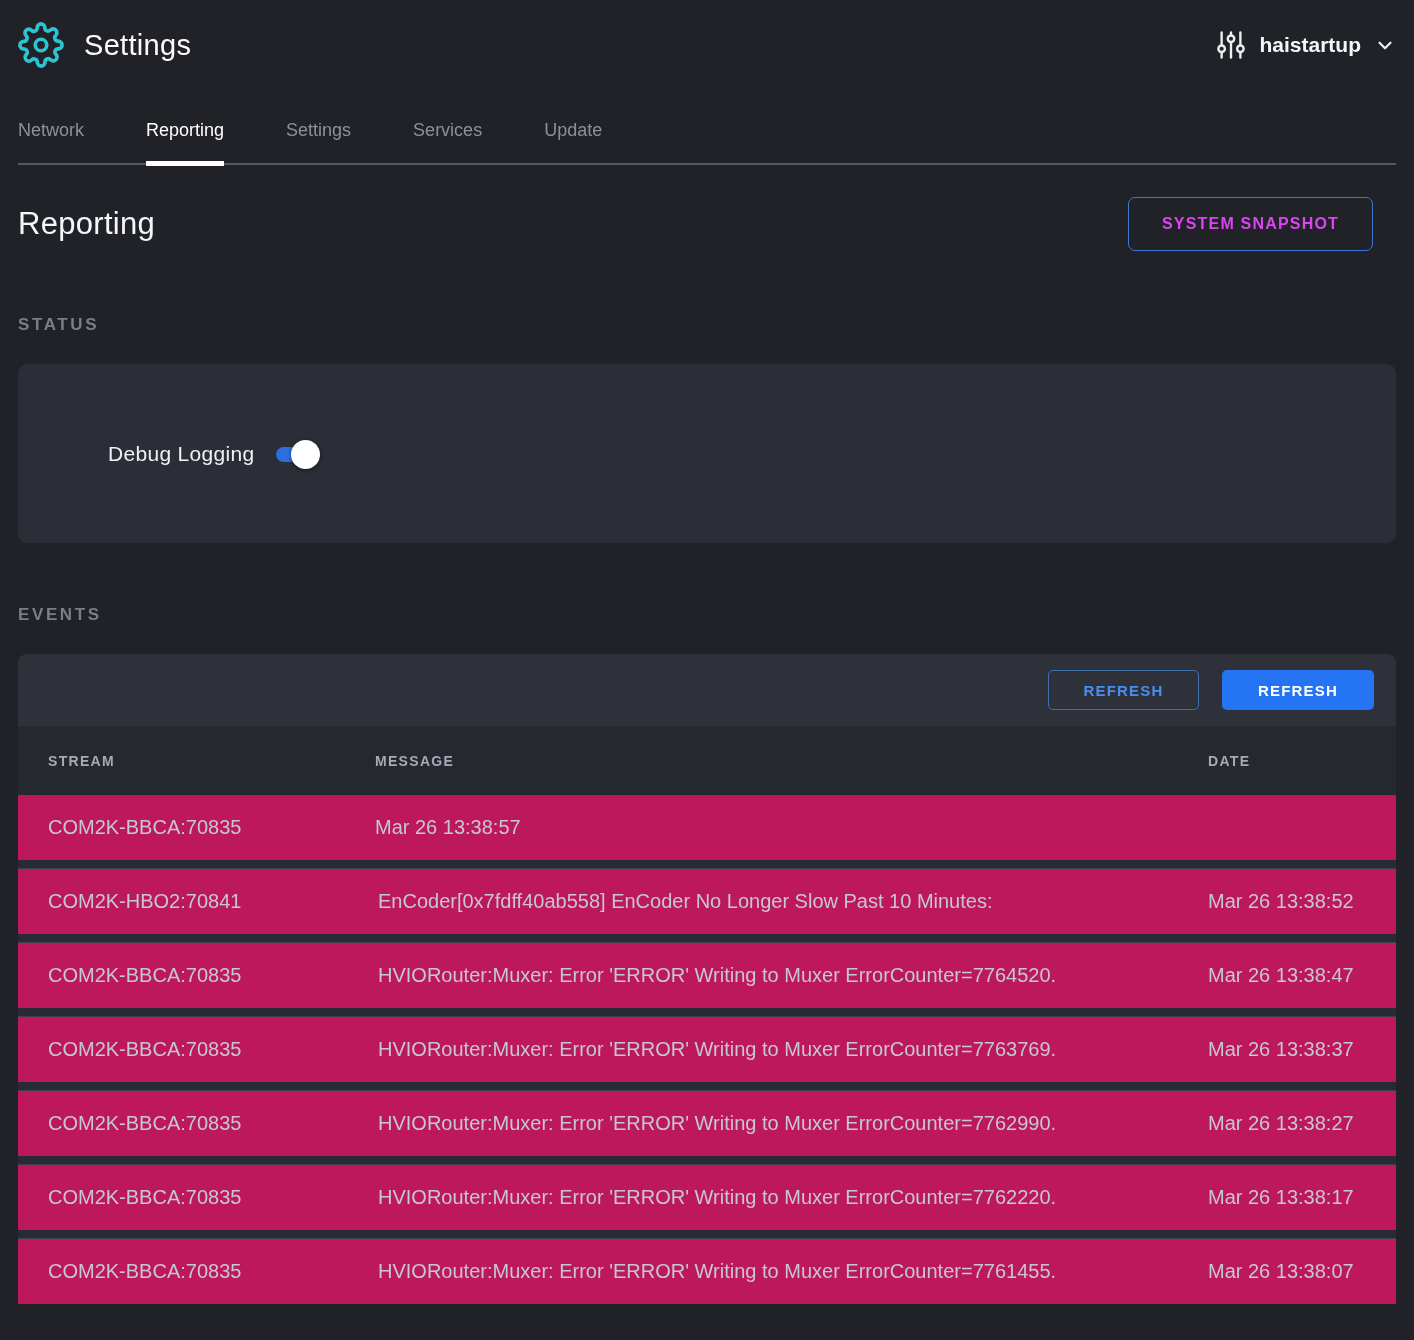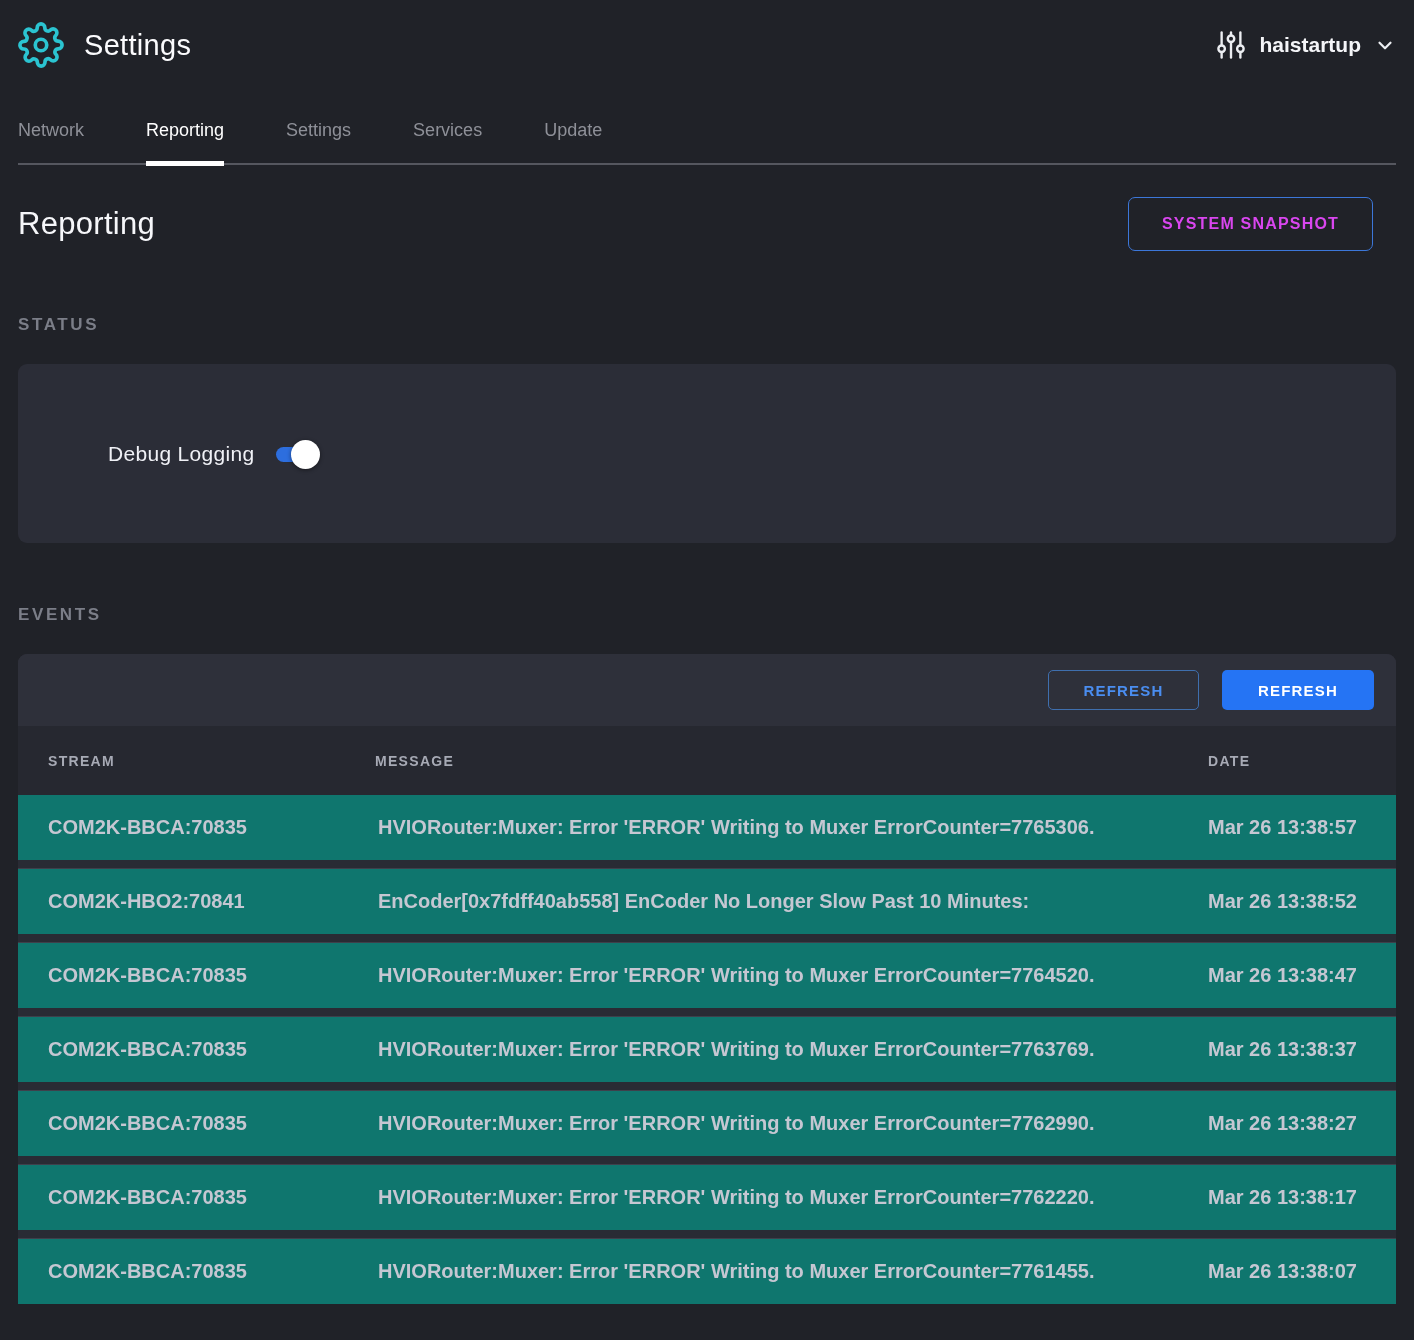--- a/index.html
+++ b/index.html
@@ -53,21 +53,21 @@
   .switch { position:relative; width:46px; height:30px; cursor:pointer; }
   .switch .track { position:absolute; left:2px; top:8px; width:41px; height:15px; border-radius:8px; background:#2d6ede; }
   .switch .knob { position:absolute; right:0; top:1px; width:29px; height:29px; border-radius:50%; background:#ffffff; box-shadow:0 1px 4px rgba(0,0,0,.45); }
 
   
   .events-card { background:#2e303a; border-radius:9px 9px 0 0; overflow:hidden; }
   .toolbar { height:72px; display:flex; justify-content:flex-end; align-items:center; gap:23px; padding-right:22px; background:#2e303a; }
   .thead, .event-row { display:grid; grid-template-columns:327px 833px 1fr; padding:0 26px 0 30px; align-items:center; }
   .thead { height:69px; background:#262830; }
   .thead .th { font-size:14px; letter-spacing:1.3px; color:#a7aab5; font-weight:600; }
-  .event-row { height:65px; background:#0f766e; font-size:20px; color:#c5c7d2;font-weight:bold; }
+  .event-row { height:65px; background:#be185d; font-size:20px; color:#c5c7d2; }
   .event-row .cell.message { padding-left:3px; }
   .row-sep { height:9px; background:#292b34; position:relative; }
   .row-sep::after { content:""; position:absolute; left:0; right:0; bottom:0; height:1px; background:#3e404b; }
 
   svg { display:block; }
 </style>
 </head>
 <body>
 
 <div class="app">
@@ -135,21 +135,20 @@
           <button class="btn btn-solid">REFRESH</button>
         </div>
         <div class="thead">
           <div class="th">STREAM</div>
           <div class="th">MESSAGE</div>
           <div class="th">DATE</div>
         </div>
         <div id="events-tbody">
             <div class="event-row">
               <div class="cell stream">COM2K-BBCA:70835</div>
-              <div class="cell message">HVIORouter:Muxer: Error 'ERROR' Writing to Muxer ErrorCounter=7765306.</div>
               <div class="cell date">Mar 26 13:38:57</div>
             </div>
             <div class="row-sep"></div>
             <div class="event-row">
               <div class="cell stream">COM2K-HBO2:70841</div>
               <div class="cell message">EnCoder[0x7fdff40ab558] EnCoder No Longer Slow Past 10 Minutes:</div>
               <div class="cell date">Mar 26 13:38:52</div>
             </div>
             <div class="row-sep"></div>
             <div class="event-row">

